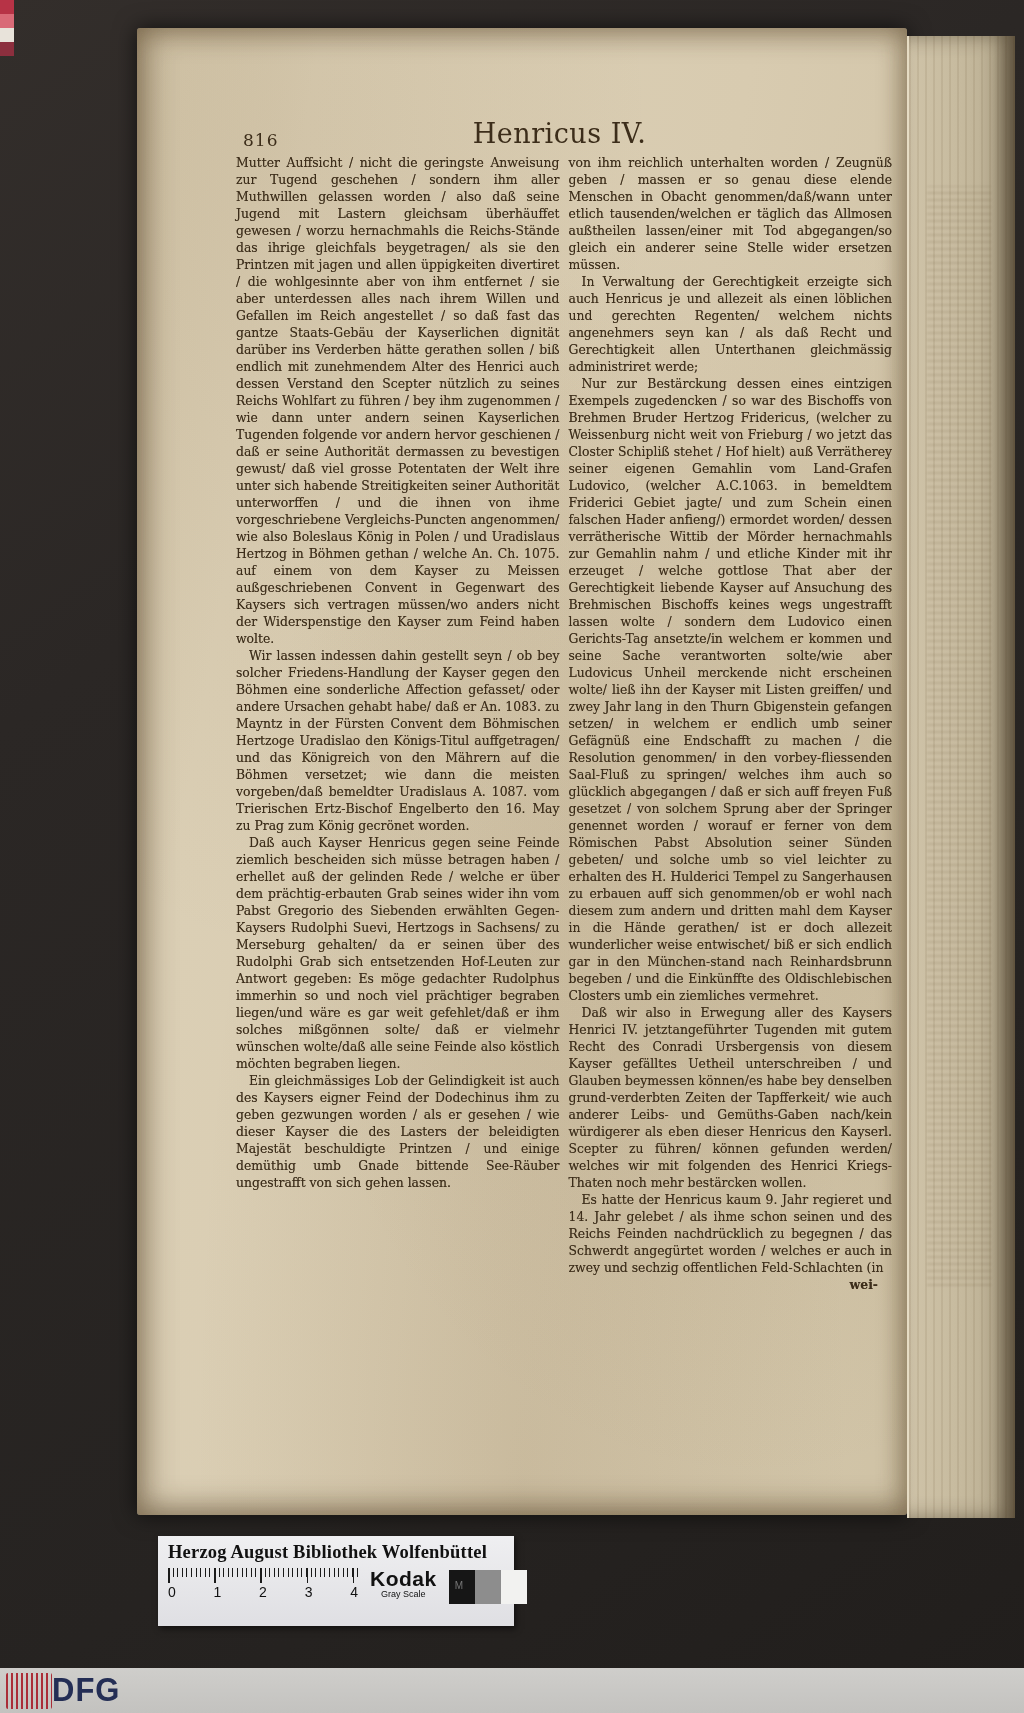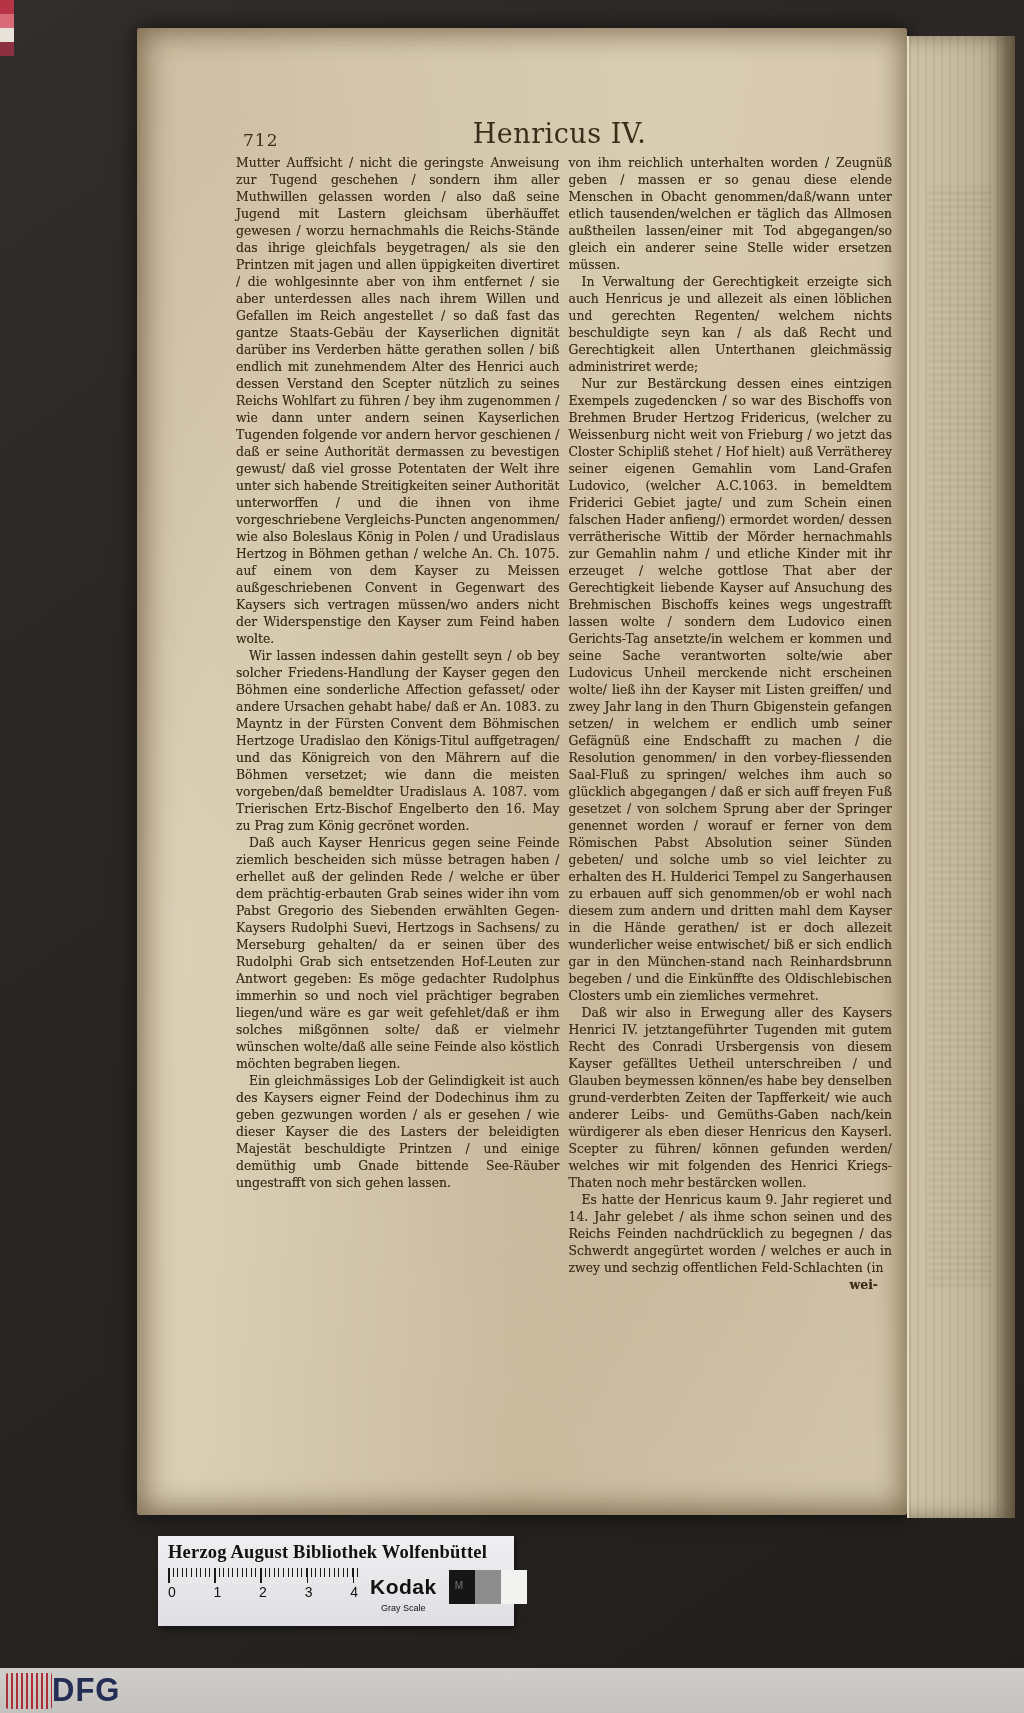--- a/index.html
+++ b/index.html
@@ -72,22 +72,22 @@
     background-size:100% 8px,100% 15px;
     background-position:bottom left, bottom left;
     background-repeat:no-repeat;
   }
   .ruler-ticks{background:
       repeating-linear-gradient(90deg,#1a1a1a 0 1px, rgba(0,0,0,0) 1px 4.6px) 0 0/100% 9px no-repeat,
       repeating-linear-gradient(90deg,#1a1a1a 0 1.6px, rgba(0,0,0,0) 1.6px 46.2px) 0 0/100% 15px no-repeat;}
   .ruler-nums{display:flex;justify-content:space-between;width:190px;
     font-family:"Liberation Sans",sans-serif;font-size:14px;margin-top:1px;}
   .kodak{margin-left:12px;text-align:center;font-family:"Liberation Sans",sans-serif;line-height:1;}
-  .kodak-word{font-size:21px;font-weight:bold;letter-spacing:.5px;margin-top:8px;}
-  .kodak-sub{font-size:9px;margin-top:7px;}
+  .kodak-word{font-size:21px;font-weight:bold;letter-spacing:.5px;}
+  .kodak-sub{font-size:9px;margin-top:1px;}
   .patches{display:flex;margin-left:12px;margin-top:2px;height:34px;}
   .patch{width:26px;height:34px;}
   .patch.black{background:#161616;position:relative;}
   .patch.black::after{content:"M";position:absolute;left:6px;top:10px;color:#777;
     font-family:"Liberation Sans",sans-serif;font-size:10px;}
   .patch.gray{background:#8d8d8d;}
   .patch.white{background:#f2f2f0;}
   
   .footer{
     position:absolute;left:0;top:1668px;width:1024px;height:45px;
@@ -109,32 +109,32 @@
 
   <div class="cal-strip">
     <div style="background:#b73346"></div>
     <div style="background:#d96a77"></div>
     <div style="background:#e8e3da"></div>
     <div style="background:#8c2f3e"></div>
   </div>
 
   <div class="paper">
     <div class="print">
-      <div class="page-number">712</div>
+      <div class="page-number">816</div>
       <div class="running-title">Henricus IV.</div>
       <div class="columns">
         <div class="col">
           <p class="cont">Mutter Auffsicht / nicht die geringste Anweisung zur Tugend geschehen / sondern ihm aller Muthwillen gelassen worden / also daß seine Jugend mit Lastern gleichsam überhäuffet gewesen / worzu hernachmahls die Reichs-Stände das ihrige gleichfals beygetragen/ als sie den Printzen mit jagen und allen üppigkeiten divertiret / die wohlgesinnte aber von ihm entfernet / sie aber unterdessen alles nach ihrem Willen und Gefallen im Reich angestellet / so daß fast das gantze Staats-Gebäu der Kayserlichen dignität darüber ins Verderben hätte gerathen sollen / biß endlich mit zunehmendem Alter des Henrici auch dessen Verstand den Scepter nützlich zu seines Reichs Wohlfart zu führen / bey ihm zugenommen / wie dann unter andern seinen Kayserlichen Tugenden folgende vor andern hervor geschienen / daß er seine Authorität dermassen zu bevestigen gewust/ daß viel grosse Potentaten der Welt ihre unter sich habende Streitigkeiten seiner Authorität unterworffen / und die ihnen von ihme vorgeschriebene Vergleichs-Puncten angenommen/ wie also Boleslaus König in Polen / und Uradislaus Hertzog in Böhmen gethan / welche An. Ch. 1075. auf einem von dem Kayser zu Meissen außgeschriebenen Convent in Gegenwart des Kaysers sich vertragen müssen/wo anders nicht der Widerspenstige den Kayser zum Feind haben wolte.</p>
           <p>Wir lassen indessen dahin gestellt seyn / ob bey solcher Friedens-Handlung der Kayser gegen den Böhmen eine sonderliche Affection gefasset/ oder andere Ursachen gehabt habe/ daß er An. 1083. zu Mayntz in der Fürsten Convent dem Böhmischen Hertzoge Uradislao den Königs-Titul auffgetragen/ und das Königreich von den Mährern auf die Böhmen versetzet; wie dann die meisten vorgeben/daß bemeldter Uradislaus A. 1087. vom Trierischen Ertz-Bischof Engelberto den 16. May zu Prag zum König gecrönet worden.</p>
           <p>Daß auch Kayser Henricus gegen seine Feinde ziemlich bescheiden sich müsse betragen haben / erhellet auß der gelinden Rede / welche er über dem prächtig-erbauten Grab seines wider ihn vom Pabst Gregorio des Siebenden erwählten Gegen-Kaysers Rudolphi Suevi, Hertzogs in Sachsens/ zu Merseburg gehalten/ da er seinen über des Rudolphi Grab sich entsetzenden Hof-Leuten zur Antwort gegeben: Es möge gedachter Rudolphus immerhin so und noch viel prächtiger begraben liegen/und wäre es gar weit gefehlet/daß er ihm solches mißgönnen solte/ daß er vielmehr wünschen wolte/daß alle seine Feinde also köstlich möchten begraben liegen.</p>
           <p>Ein gleichmässiges Lob der Gelindigkeit ist auch des Kaysers eigner Feind der Dodechinus ihm zu geben gezwungen worden / als er gesehen / wie dieser Kayser die des Lasters der beleidigten Majestät beschuldigte Printzen / und einige demüthig umb Gnade bittende See-Räuber ungestrafft von sich gehen lassen.</p>
         </div>
         <div class="col">
           <p class="cont">von ihm reichlich unterhalten worden / Zeugnüß geben / massen er so genau diese elende Menschen in Obacht genommen/daß/wann unter etlich tausenden/welchen er täglich das Allmosen außtheilen lassen/einer mit Tod abgegangen/so gleich ein anderer seine Stelle wider ersetzen müssen.</p>
-          <p>In Verwaltung der Gerechtigkeit erzeigte sich auch Henricus je und allezeit als einen löblichen und gerechten Regenten/ welchem nichts beschuldigte seyn kan / als daß Recht und Gerechtigkeit allen Unterthanen gleichmässig administriret werde;</p>
+          <p>In Verwaltung der Gerechtigkeit erzeigte sich auch Henricus je und allezeit als einen löblichen und gerechten Regenten/ welchem nichts angenehmers seyn kan / als daß Recht und Gerechtigkeit allen Unterthanen gleichmässig administriret werde;</p>
           <p>Nur zur Bestärckung dessen eines eintzigen Exempels zugedencken / so war des Bischoffs von Brehmen Bruder Hertzog Fridericus, (welcher zu Weissenburg nicht weit von Frieburg / wo jetzt das Closter Schipliß stehet / Hof hielt) auß Verrätherey seiner eigenen Gemahlin vom Land-Grafen Ludovico, (welcher A.C.1063. in bemeldtem Friderici Gebiet jagte/ und zum Schein einen falschen Hader anfieng/) ermordet worden/ dessen verrätherische Wittib der Mörder hernachmahls zur Gemahlin nahm / und etliche Kinder mit ihr erzeuget / welche gottlose That aber der Gerechtigkeit liebende Kayser auf Ansuchung des Brehmischen Bischoffs keines wegs ungestrafft lassen wolte / sondern dem Ludovico einen Gerichts-Tag ansetzte/in welchem er kommen und seine Sache verantworten solte/wie aber Ludovicus Unheil merckende nicht erscheinen wolte/ ließ ihn der Kayser mit Listen greiffen/ und zwey Jahr lang in den Thurn Gbigenstein gefangen setzen/ in welchem er endlich umb seiner Gefägnüß eine Endschafft zu machen / die Resolution genommen/ in den vorbey-fliessenden Saal-Fluß zu springen/ welches ihm auch so glücklich abgegangen / daß er sich auff freyen Fuß gesetzet / von solchem Sprung aber der Springer genennet worden / worauf er ferner von dem Römischen Pabst Absolution seiner Sünden gebeten/ und solche umb so viel leichter zu erhalten des H. Hulderici Tempel zu Sangerhausen zu erbauen auff sich genommen/ob er wohl nach diesem zum andern und dritten mahl dem Kayser in die Hände gerathen/ ist er doch allezeit wunderlicher weise entwischet/ biß er sich endlich gar in den München-stand nach Reinhardsbrunn begeben / und die Einkünffte des Oldischlebischen Closters umb ein ziemliches vermehret.</p>
           <p>Daß wir also in Erwegung aller des Kaysers Henrici IV. jetztangeführter Tugenden mit gutem Recht des Conradi Ursbergensis von diesem Kayser gefälltes Uetheil unterschreiben / und Glauben beymessen können/es habe bey denselben grund-verderbten Zeiten der Tapfferkeit/ wie auch anderer Leibs- und Gemüths-Gaben nach/kein würdigerer als eben dieser Henricus den Kayserl. Scepter zu führen/ können gefunden werden/ welches wir mit folgenden des Henrici Kriegs-Thaten noch mehr bestärcken wollen.</p>
           <p>Es hatte der Henricus kaum 9. Jahr regieret und 14. Jahr gelebet / als ihme schon seinen und des Reichs Feinden nachdrücklich zu begegnen / das Schwerdt angegürtet worden / welches er auch in zwey und sechzig offentlichen Feld-Schlachten (in</p>
           <span class="catchword">wei-</span>
         </div>
       </div>
     </div>
   </div>
 
   <div class="fore-edge">

